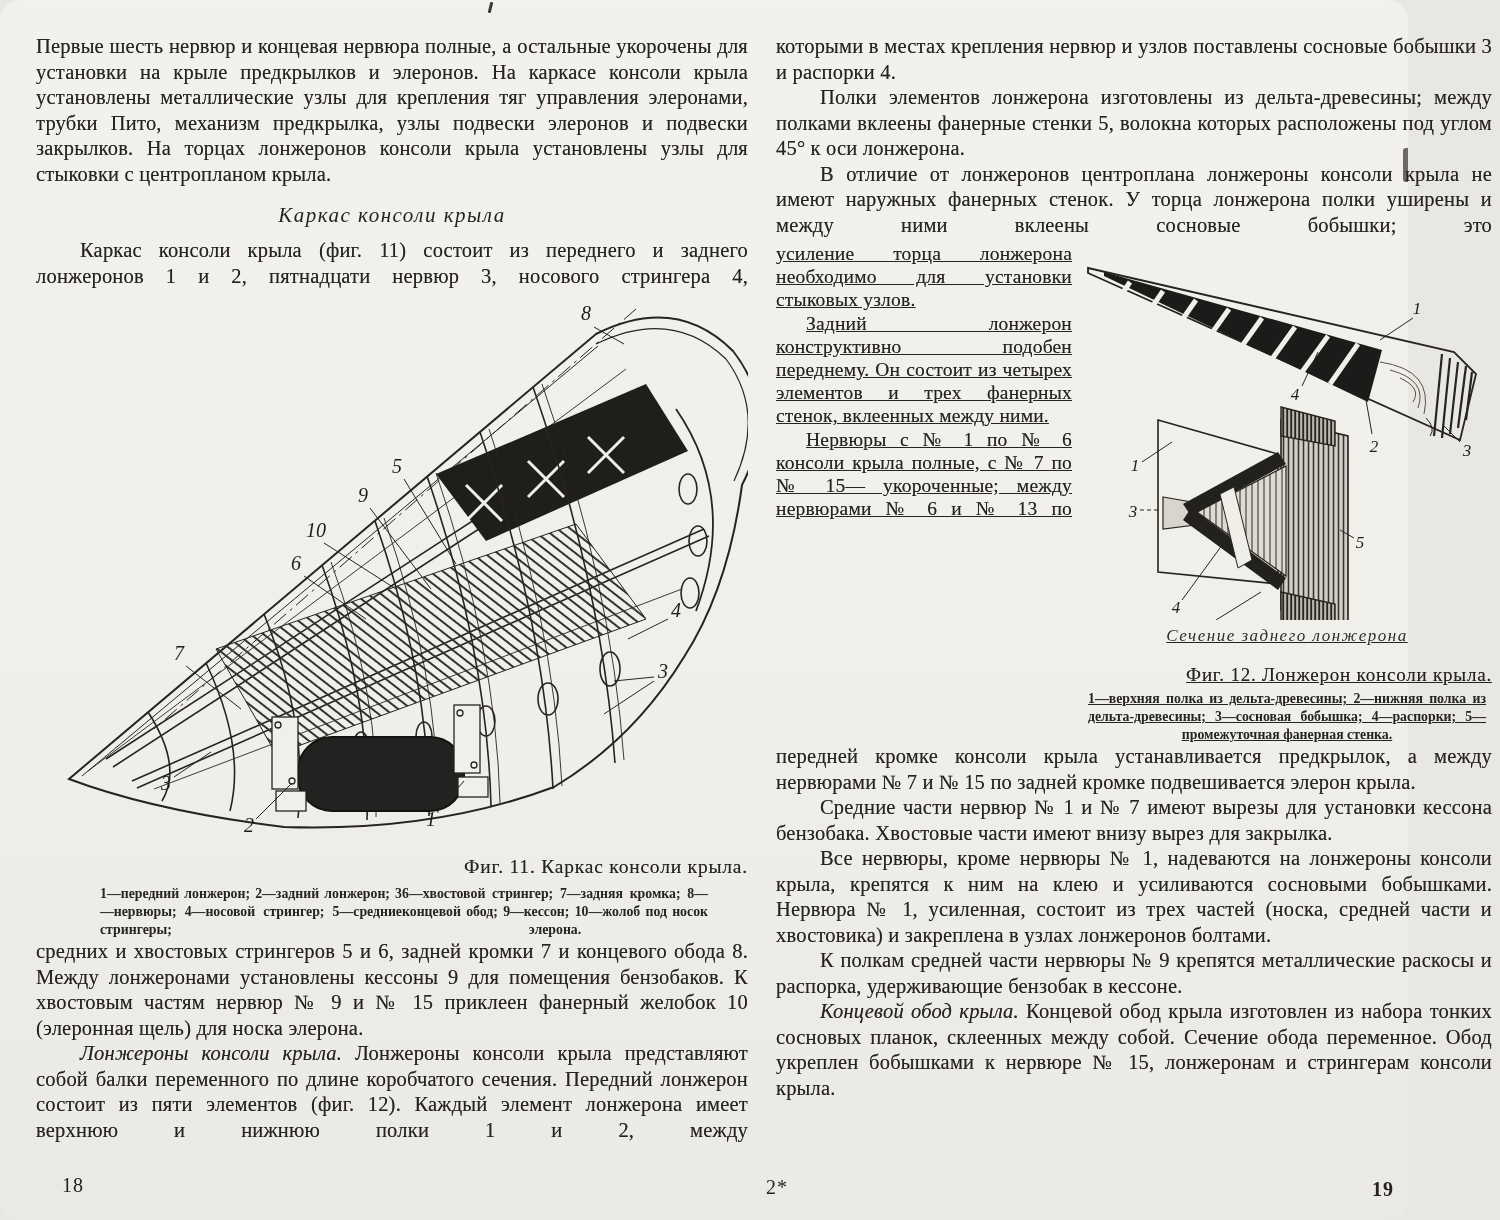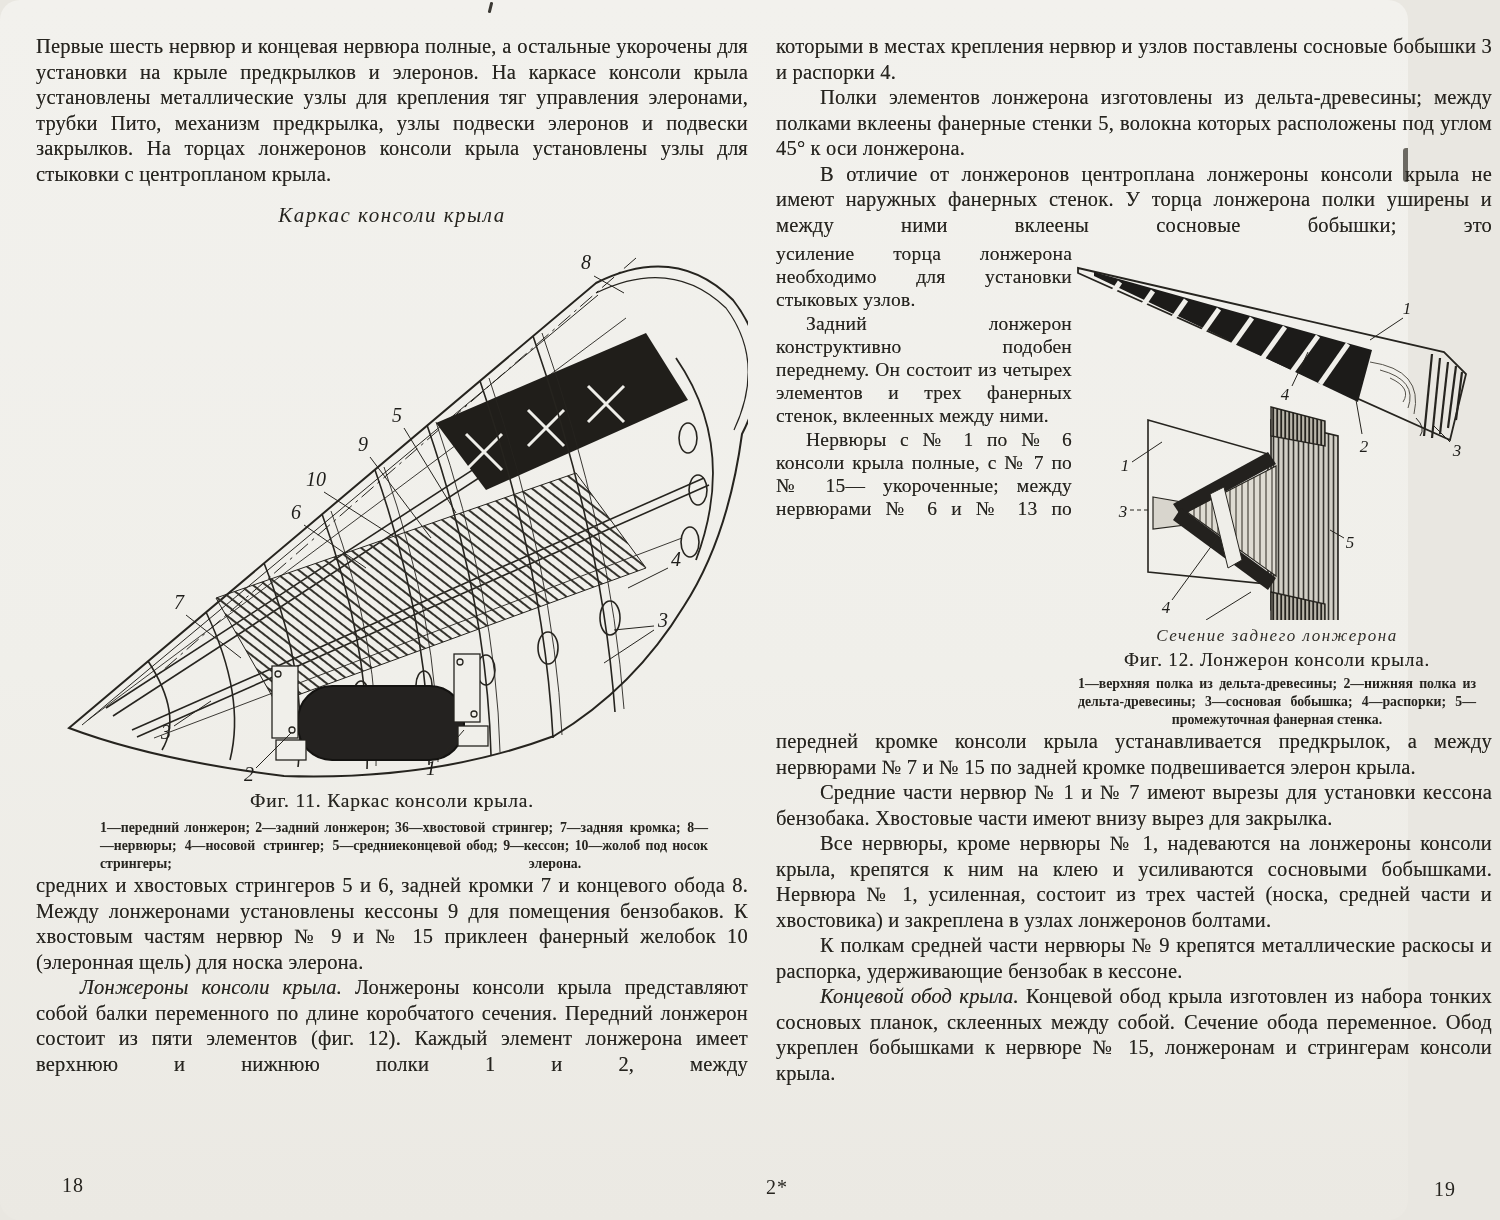--- a/index.html
+++ b/index.html
@@ -11,54 +11,55 @@
   .col-left{left:36px;width:712px;}
   .col-right{left:776px;width:716px;}
   p.bodytext{margin:0;font-size:20.5px;line-height:25.5px;letter-spacing:.2px;text-shadow:0 0 .5px rgba(38,36,31,.55);}
   .just{text-align:justify;}
   .jall{text-align-last:justify;}
   .ind{text-indent:44px;}
   .mt6{margin-top:6px;} .mt12{margin-top:12px;}
   h3.heading{margin:16px 0 10px;font-size:21px;font-weight:normal;font-style:italic;
     text-align:center;letter-spacing:1.5px;}
   figure{margin:0;padding:0;}
-  .cap{text-align:center;font-size:19.5px;letter-spacing:.8px;margin-top:3px;text-shadow:0 0 .5px rgba(38,36,31,.5);}
+  .cap{text-align:right;font-size:19.5px;letter-spacing:.8px;margin-top:18px;text-shadow:0 0 .5px rgba(38,36,31,.5);}
   .legend-row{display:flex;padding-left:64px;margin-top:7px;}
   .legend{margin:0;font-size:13.8px;font-weight:bold;line-height:18px;text-align:justify;}
   .legend.c1{width:302px;text-align-last:left;}
   .legend.c2{width:306px;text-align-last:center;}
-  .wraprow{display:flex;margin-top:4px;}
+  .wraprow{display:flex;gap:10px;margin-top:4px;text-decoration:underline;}
   .narrow{width:296px;}
   .narrow p.bodytext{font-size:19.5px;line-height:23.2px;}
   .narrow .ind{text-indent:30px;}
   .fig12{width:410px;}
   .handnote{font-style:italic;font-size:17px;letter-spacing:1.5px;text-align:center;color:#2e2c27;margin-top:2px;}
   .cap12{font-size:19px;}
   .legend-f12{margin:4px auto 0;width:398px;font-size:13.8px;font-weight:bold;line-height:18px;
     text-align:justify;text-align-last:center;}
   .pagenum{position:absolute;font-size:20px;letter-spacing:1px;color:#26241f;}
   .pn-left{left:62px;top:1174px;}
   .pn-mark{left:766px;top:1176px;}
-  .pn-right{left:1434px;top:1178px;}
+  .pn-right{left:1372px;top:1178px;font-weight:bold;}
   .tick{position:absolute;left:489px;top:2px;width:3px;height:11px;background:#3a3833;transform:rotate(14deg);border-radius:1px;}
   .edge-mark{position:absolute;right:0;top:148px;width:5px;height:34px;background:#4a4740;border-radius:3px 0 0 3px;opacity:.8;}
   svg text{font-family:"Liberation Serif","DejaVu Serif",serif;font-style:italic;fill:#1e1d1a;}
 </style>
 </head>
 <body>
 
 <div class="sheet">
   <span class="tick"></span>
   <span class="edge-mark"></span>
 
   <div class="col col-left">
     <p class="bodytext just">Первые шесть нервюр и концевая нервюра полные, а остальные укорочены для установки на крыле предкрылков и элеронов. На каркасе консоли крыла установлены металлические узлы для крепления тяг управления элеронами, трубки Пито, механизм предкрылка, узлы подвески элеронов и подвески закрылков. На торцах лонжеронов консоли крыла установлены узлы для стыковки с центропланом крыла.</p>
 
     <h3 class="heading">Каркас консоли крыла</h3>
 
+    <p class="bodytext just jall ind">Каркас консоли крыла (фиг. 11) состоит из переднего и заднего лонжеронов 1 и 2, пятнадцати нервюр 3, носового стрингера 4,</p>
 
     <figure>
       <svg width="712" height="545" viewBox="0 0 712 545">
         <defs>
           <pattern id="h11" width="8" height="8" patternUnits="userSpaceOnUse" patternTransform="rotate(-52)">
             <line x1="4" y1="0" x2="4" y2="8" stroke="#35332d" stroke-width="2"></line>
           </pattern>
         </defs>
         <g fill="none" stroke="#26241f" stroke-width="1.6">
 

